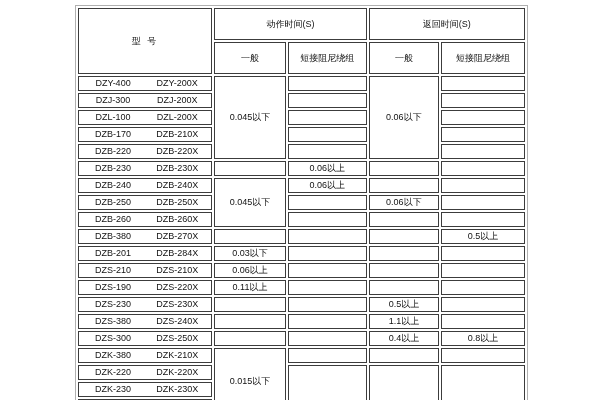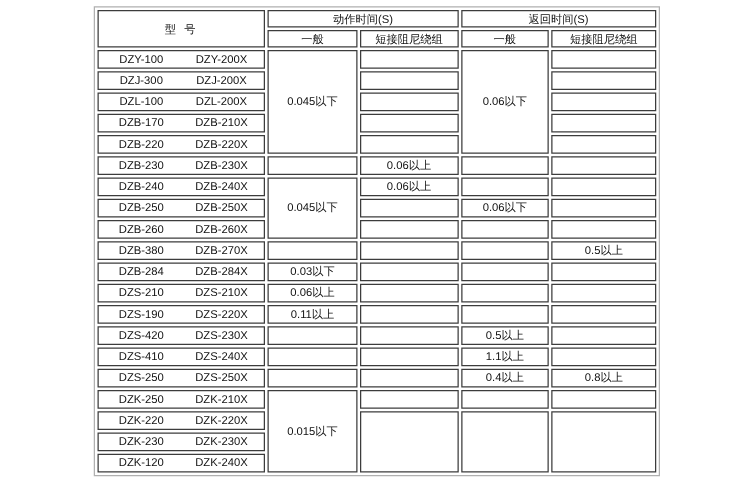--- a/index.html
+++ b/index.html
@@ -31,21 +31,21 @@
     font-size: 9px;
     line-height: 1;
     text-align: center;
     vertical-align: middle;
     padding: 0;
     height: 15px;
     overflow: hidden;
     white-space: nowrap;
     font-weight: normal;
   }
-  thead th { height: 14px; }
+  thead th { height: 32px; }
   th.model-head { letter-spacing: 2px; }
   td.model { padding: 0 2px; }
   .model-inner {
     display: flex;
     flex-direction: row;
     align-items: center;
     width: 100%;
   }
   .model-inner span {
     flex: 0 0 50%;
@@ -75,21 +75,21 @@
         <th>一般</th>
         <th>短接阻尼绕组</th>
         <th>一般</th>
         <th>短接阻尼绕组</th>
       </tr>
     </thead>
     <tbody>
         <tr>
           <td class="model">
             <div class="model-inner">
-              <span>DZY-100</span>
+              <span>DZY-400</span>
               <span>DZY-200X</span>
             </div>
           </td>
           <td rowspan="5">0.045以下</td>
           <td></td>
           <td rowspan="5">0.06以下</td>
           <td></td>
         </tr>
         <tr>
           <td class="model">
@@ -185,21 +185,21 @@
             </div>
           </td>
           <td></td>
           <td></td>
           <td></td>
           <td>0.5以上</td>
         </tr>
         <tr>
           <td class="model">
             <div class="model-inner">
-              <span>DZB-284</span>
+              <span>DZB-201</span>
               <span>DZB-284X</span>
             </div>
           </td>
           <td>0.03以下</td>
           <td></td>
           <td></td>
           <td></td>
         </tr>
         <tr>
           <td class="model">
@@ -221,57 +221,57 @@
             </div>
           </td>
           <td>0.11以上</td>
           <td></td>
           <td></td>
           <td></td>
         </tr>
         <tr>
           <td class="model">
             <div class="model-inner">
-              <span>DZS-420</span>
+              <span>DZS-230</span>
               <span>DZS-230X</span>
             </div>
           </td>
           <td></td>
           <td></td>
           <td>0.5以上</td>
           <td></td>
         </tr>
         <tr>
           <td class="model">
             <div class="model-inner">
-              <span>DZS-410</span>
+              <span>DZS-380</span>
               <span>DZS-240X</span>
             </div>
           </td>
           <td></td>
           <td></td>
           <td>1.1以上</td>
           <td></td>
         </tr>
         <tr>
           <td class="model">
             <div class="model-inner">
-              <span>DZS-250</span>
+              <span>DZS-300</span>
               <span>DZS-250X</span>
             </div>
           </td>
           <td></td>
           <td></td>
           <td>0.4以上</td>
           <td>0.8以上</td>
         </tr>
         <tr>
           <td class="model">
             <div class="model-inner">
-              <span>DZK-250</span>
+              <span>DZK-380</span>
               <span>DZK-210X</span>
             </div>
           </td>
           <td rowspan="4">0.015以下</td>
           <td></td>
           <td></td>
           <td></td>
         </tr>
         <tr>
           <td class="model">

